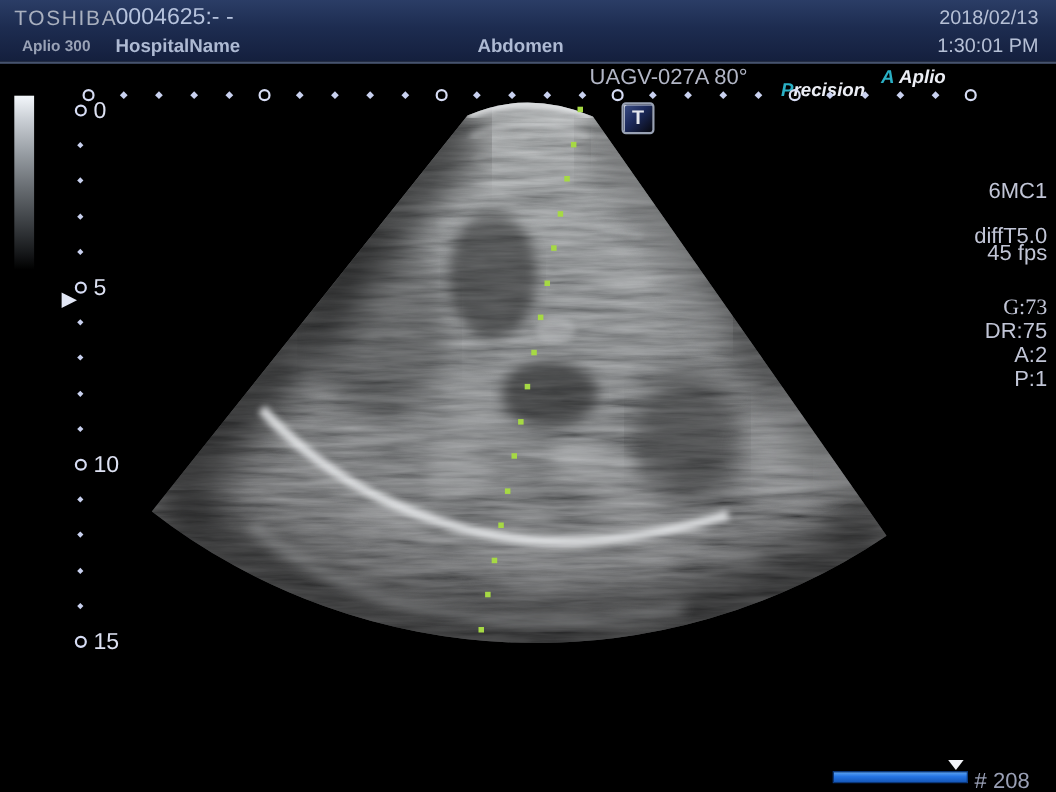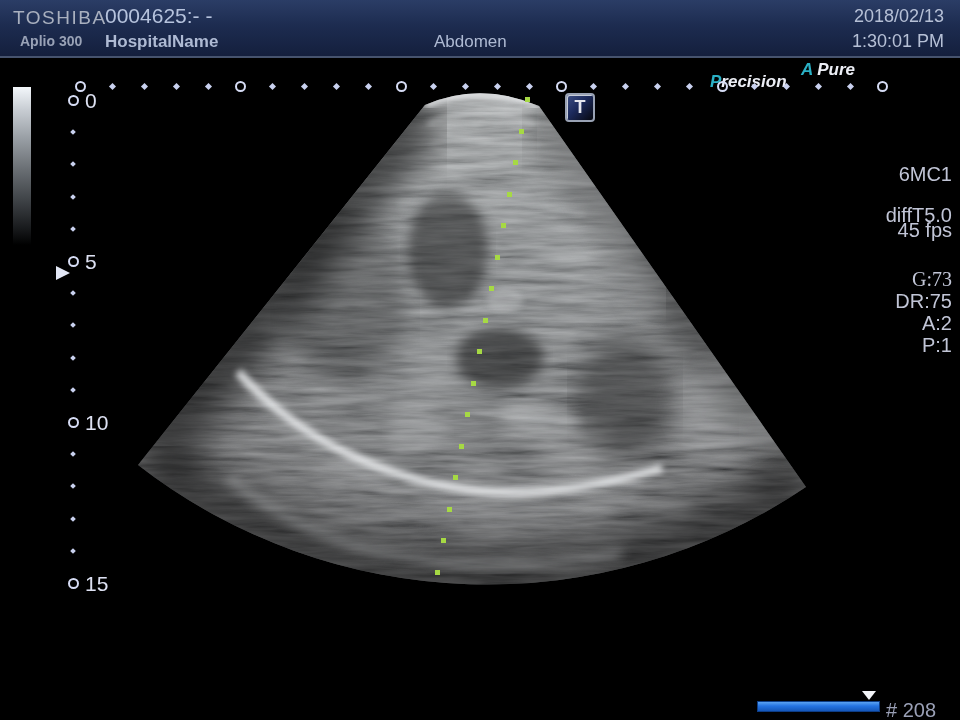--- a/index.html
+++ b/index.html
@@ -8,21 +8,21 @@
 
   
   .header{position:absolute;left:0;top:0;width:960px;height:56px;
           background:linear-gradient(180deg,#2b3d66 0%,#1d2c50 45%,#141f3d 100%);
           border-bottom:2px solid #46536e;}
   .brand{position:absolute;left:13px;top:7px;font-size:19px;font-weight:normal;
          letter-spacing:1.5px;color:#a9b0bf;}
   .model{position:absolute;left:20px;top:33px;font-size:14px;font-weight:bold;color:#99a2b6;}
   .patientId{position:absolute;left:105px;top:4px;font-size:21px;color:#b6c3dd;}
   .hospital{position:absolute;left:105px;top:32px;font-size:17px;font-weight:bold;color:#aebad3;text-align:center;}
-  .preset{position:absolute;left:434px;top:32px;font-size:17px;font-weight:normal;color:#aebad3;}
+  .preset{position:absolute;left:434px;top:32px;font-size:17px;font-weight:bold;color:#aebad3;}
   .hdate{position:absolute;right:16px;top:6px;font-size:18px;color:#b6c0d6;}
   .htime{position:absolute;right:16px;top:31px;font-size:18px;color:#b6c0d6;}
 
   
   .probeInfo{position:absolute;left:536px;top:59px;font-size:20px;color:#b2b6c6;}
   .precision{position:absolute;left:710px;top:72px;font-size:17px;font-weight:bold;
              font-style:italic;color:#eceef5;}
   .apure{position:absolute;left:801px;top:60px;font-size:17px;font-weight:bold;
          font-style:italic;color:#eceef5;}
   .teal{color:#2ab0c5;font-style:italic;}
@@ -141,27 +141,28 @@
   <div class="header">
     <div class="brand">TOSHIBA</div>
     <div class="model">Aplio 300</div>
     <div class="patientId">0004625:- -</div>
     <div class="hospital">HospitalName</div>
     <div class="preset">Abdomen</div>
     <div class="hdate">2018/02/13</div>
     <div class="htime">1:30:01 PM</div>
   </div>
 
+  <div class="probeInfo">UAGV-027A 80°</div>
 
   <div class="precision">
     <span class="teal">P</span><span>recision</span>
   </div>
 
   <div class="apure">
-    <span class="teal">A</span><span class="gap"></span><span>Pure</span>
+    <span class="teal">A</span><span class="gap"></span><span>Aplio</span>
   </div>
 
   <div class="tmark">T</div>
 
   <div class="graybar"></div>
 
   <div id="widthRuler">
       <div class="ring" style="left: 74.5px; top: 80.5px;"></div>
       <div class="diam" style="left: 109.6px; top: 83.5px;"></div>
       <div class="diam" style="left: 141.7px; top: 83.5px;"></div>

